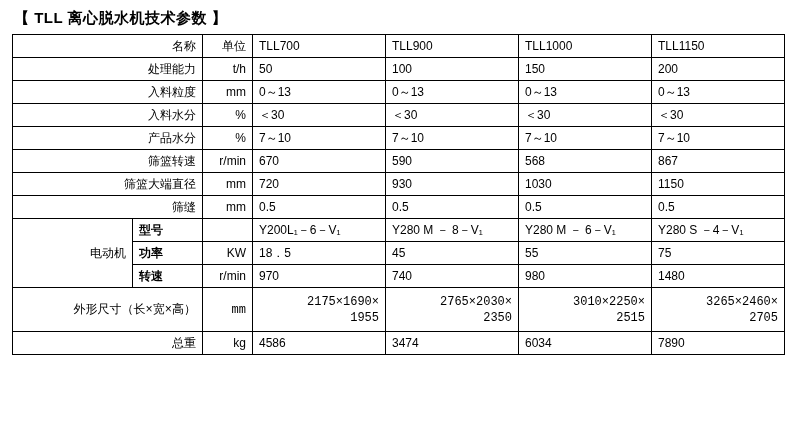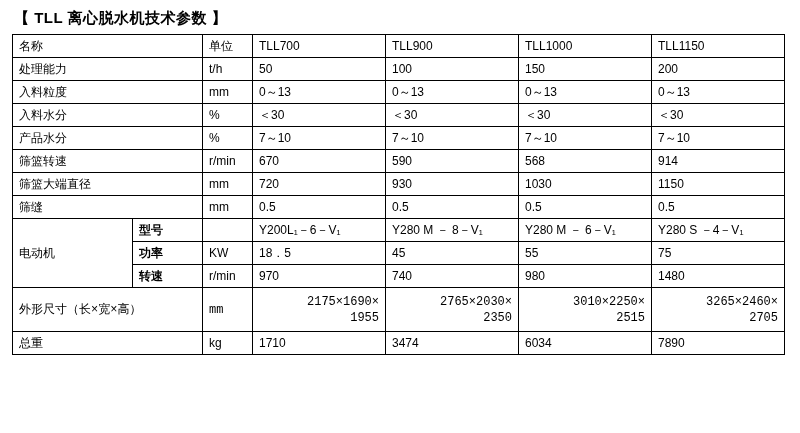--- a/index.html
+++ b/index.html
@@ -42,22 +42,22 @@
     line-height: 16px;
     height: 22px;
     box-sizing: border-box;
     word-break: break-all;
   }
   .col-name      { width: 120px; }
   .col-sub       { width: 70px; }
   .col-unit      { width: 50px; }
   .col-model     { width: 133px; }
 
-  .cell-name   { padding-left: 8px; }
-  .cell-unit   { padding-left: 7px; }
+  .cell-name   { padding-left: 8px; text-align: right; }
+  .cell-unit   { padding-left: 7px; text-align: right; }
   .cell-val    { padding-left: 7px; }
   .sub-label   { padding-left: 7px; font-weight: bold; }
 
   .tall  { height: 44px; font-family: Liberation Mono, monospace; }
   .two-line-val { line-height: 20px; text-align: right; }
 </style>
 </head>
 <body>
 
 <div class="page">
@@ -116,21 +116,21 @@
         <td class="cell-val">7～10</td>
         <td class="cell-val">7～10</td>
         <td class="cell-val">7～10</td>
       </tr>
       <tr>
         <td class="cell-name" colspan="2">筛篮转速</td>
         <td class="cell-unit">r/min</td>
         <td class="cell-val">670</td>
         <td class="cell-val">590</td>
         <td class="cell-val">568</td>
-        <td class="cell-val">914</td>
+        <td class="cell-val">867</td>
       </tr>
       <tr>
         <td class="cell-name" colspan="2">筛篮大端直径</td>
         <td class="cell-unit">mm</td>
         <td class="cell-val">720</td>
         <td class="cell-val">930</td>
         <td class="cell-val">1030</td>
         <td class="cell-val">1150</td>
       </tr>
       <tr>
@@ -173,20 +173,20 @@
         <td class="cell-unit">mm</td>
         <td class="cell-val two-line-val">2175×1690×<br>1955</td>
         <td class="cell-val two-line-val">2765×2030×<br>2350</td>
         <td class="cell-val two-line-val">3010×2250×<br>2515</td>
         <td class="cell-val two-line-val">3265×2460×<br>2705</td>
       </tr>
 
       <tr>
         <td class="cell-name" colspan="2">总重</td>
         <td class="cell-unit">kg</td>
-        <td class="cell-val">1710</td>
+        <td class="cell-val">4586</td>
         <td class="cell-val">3474</td>
         <td class="cell-val">6034</td>
         <td class="cell-val">7890</td>
       </tr>
     </tbody>
   </table>
 </div>
 
 </body></html>

